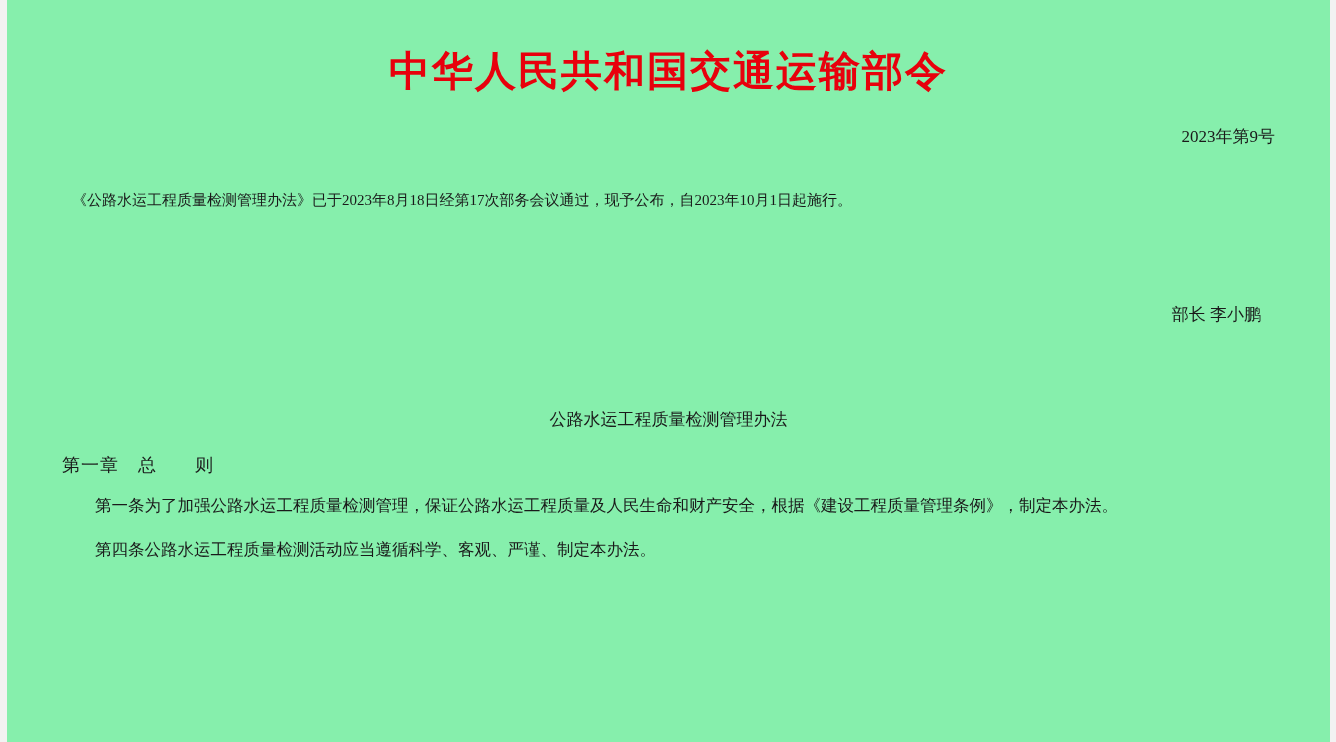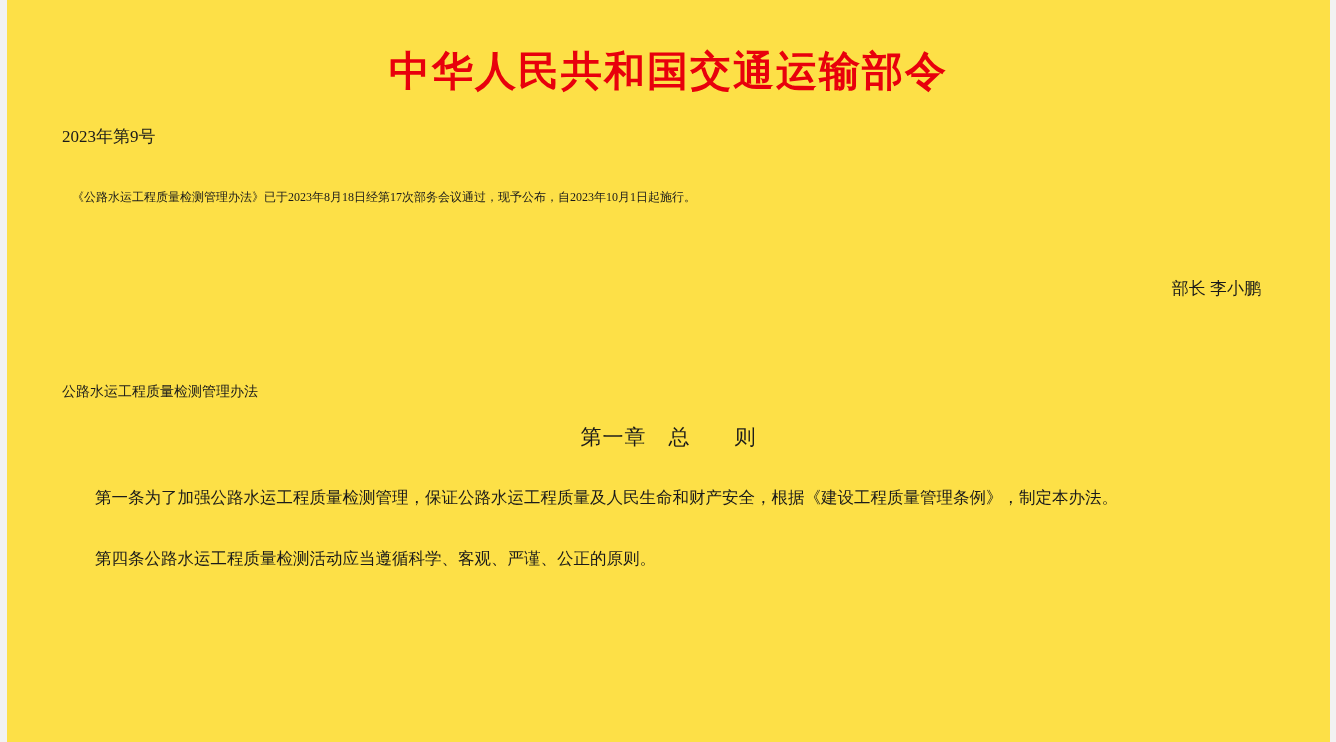--- a/index.html
+++ b/index.html
@@ -10,21 +10,21 @@
   body {
     width: 1336px;
     height: 742px;
     overflow: hidden;
     font-family: "Liberation Serif", "DejaVu Serif", serif;
   }
   .page {
     position: relative;
     width: 1336px;
     height: 742px;
-    background: #fde047;
+    background: #86efac;
     box-sizing: border-box;
   }
   .left-gutter {
     position: absolute;
     left: 0; top: 0;
     width: 7px; height: 742px;
     background: #f2f2f2;
   }
   .right-gutter {
     position: absolute;
@@ -46,61 +46,60 @@
     text-align: center;
     color: #e8000c;
     font-family: "Liberation Serif", "DejaVu Serif", serif;
     font-weight: bold;
     font-size: 41px;
     letter-spacing: 2px;
     line-height: 1.25;
   }
   .doc-number {
     margin-top: 28px;
-    text-align: left;
+    text-align: right;
     font-size: 17px;
     color: #1a1a1a;
   }
   .promulgation {
     margin-top: 38px;
-    font-size: 12px;
+    font-size: 15px;
     color: #1a1a1a;
     line-height: 1.9;
     text-indent: 0;
     padding-left: 10px;
   }
   .signature-block {
-    margin-top: 62px;
+    margin-top: 82px;
     text-align: right;
     font-size: 17px;
     color: #1a1a1a;
     line-height: 2.1;
     padding-right: 14px;
   }
   .spacer {
     height: 76px;
   }
   .reg-title {
-    text-align: left;
-    font-size: 14px;
+    text-align: center;
+    font-size: 17px;
     color: #1a1a1a;
     margin-top: 0;
   }
   .chapter-title {
-    text-align: center;
-    font-size: 21px;
+    font-size: 18px;
     color: #1a1a1a;
     margin-top: 22px;
     letter-spacing: 1px;
   }
   .article {
     font-size: 16.5px;
     color: #1a1a1a;
     line-height: 1.78;
-    margin-top: 32px;
+    margin-top: 14px;
     text-indent: 2em;
     text-align: justify;
   }
   .article:first-of-type {
     margin-top: 24px;
   }
 </style>
 </head>
 <body>
 
@@ -120,16 +119,16 @@
       <div>部长 李小鹏</div>
     </div>
 
     <div class="spacer"></div>
 
     <div class="reg-title">公路水运工程质量检测管理办法</div>
 
     <div class="chapter-title">第一章　总　　则</div>
 
     <div class="article">第一条为了加强公路水运工程质量检测管理，保证公路水运工程质量及人民生命和财产安全，根据《建设工程质量管理条例》，制定本办法。</div>
-    <div class="article">第四条公路水运工程质量检测活动应当遵循科学、客观、严谨、公正的原则。</div>
+    <div class="article">第四条公路水运工程质量检测活动应当遵循科学、客观、严谨、制定本办法。</div>
 
   </div>
 </div>
 
 </body></html>

